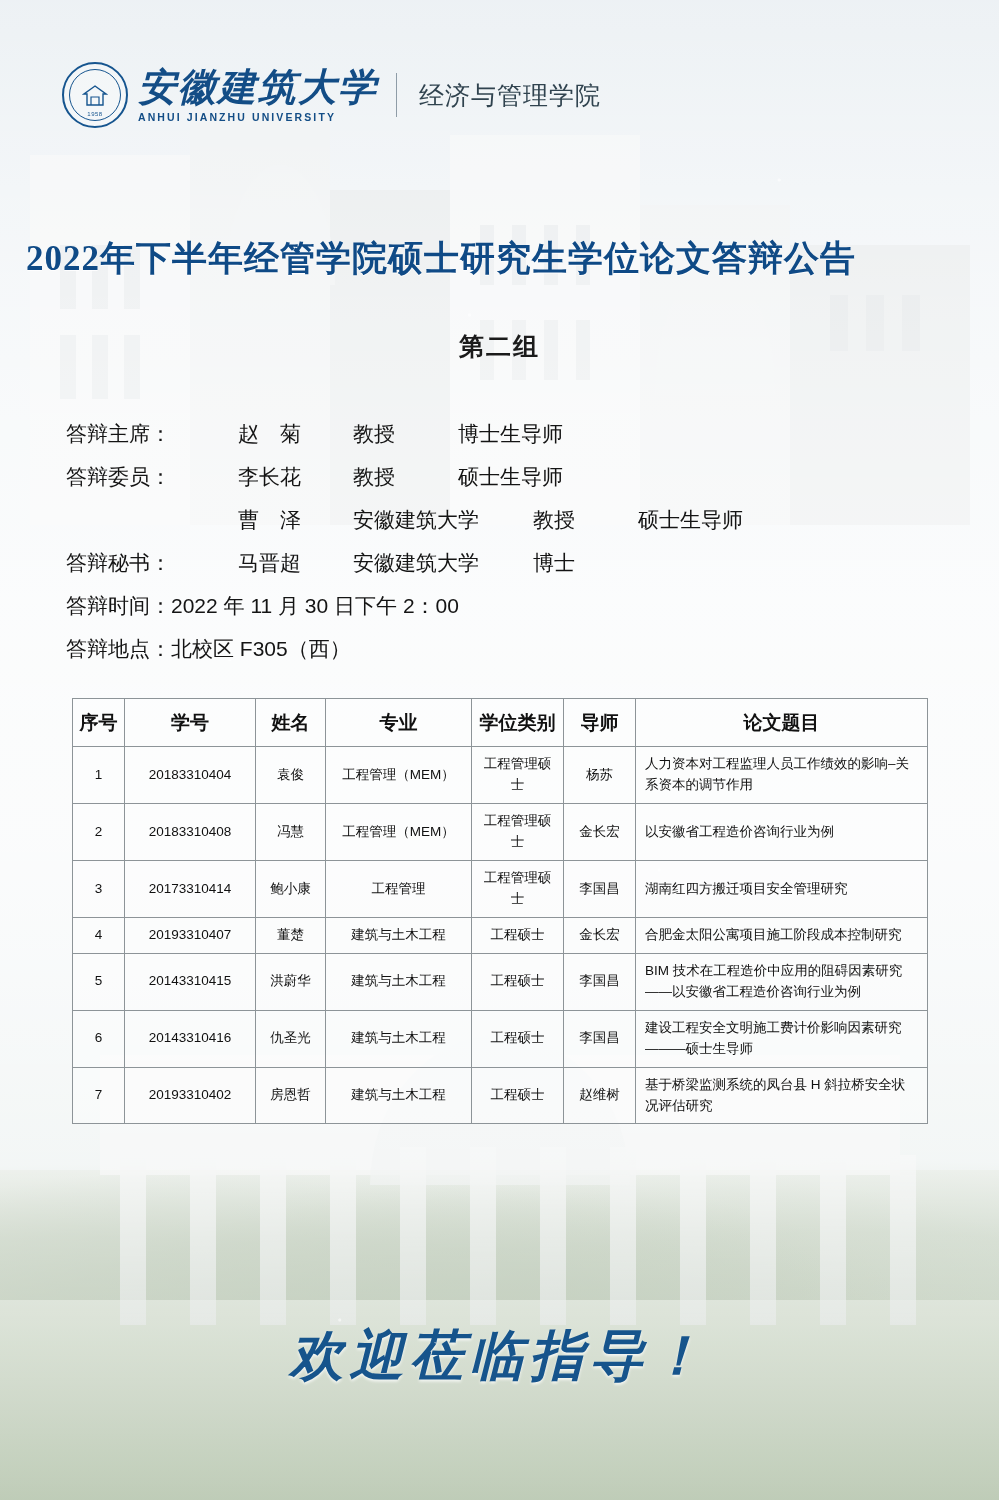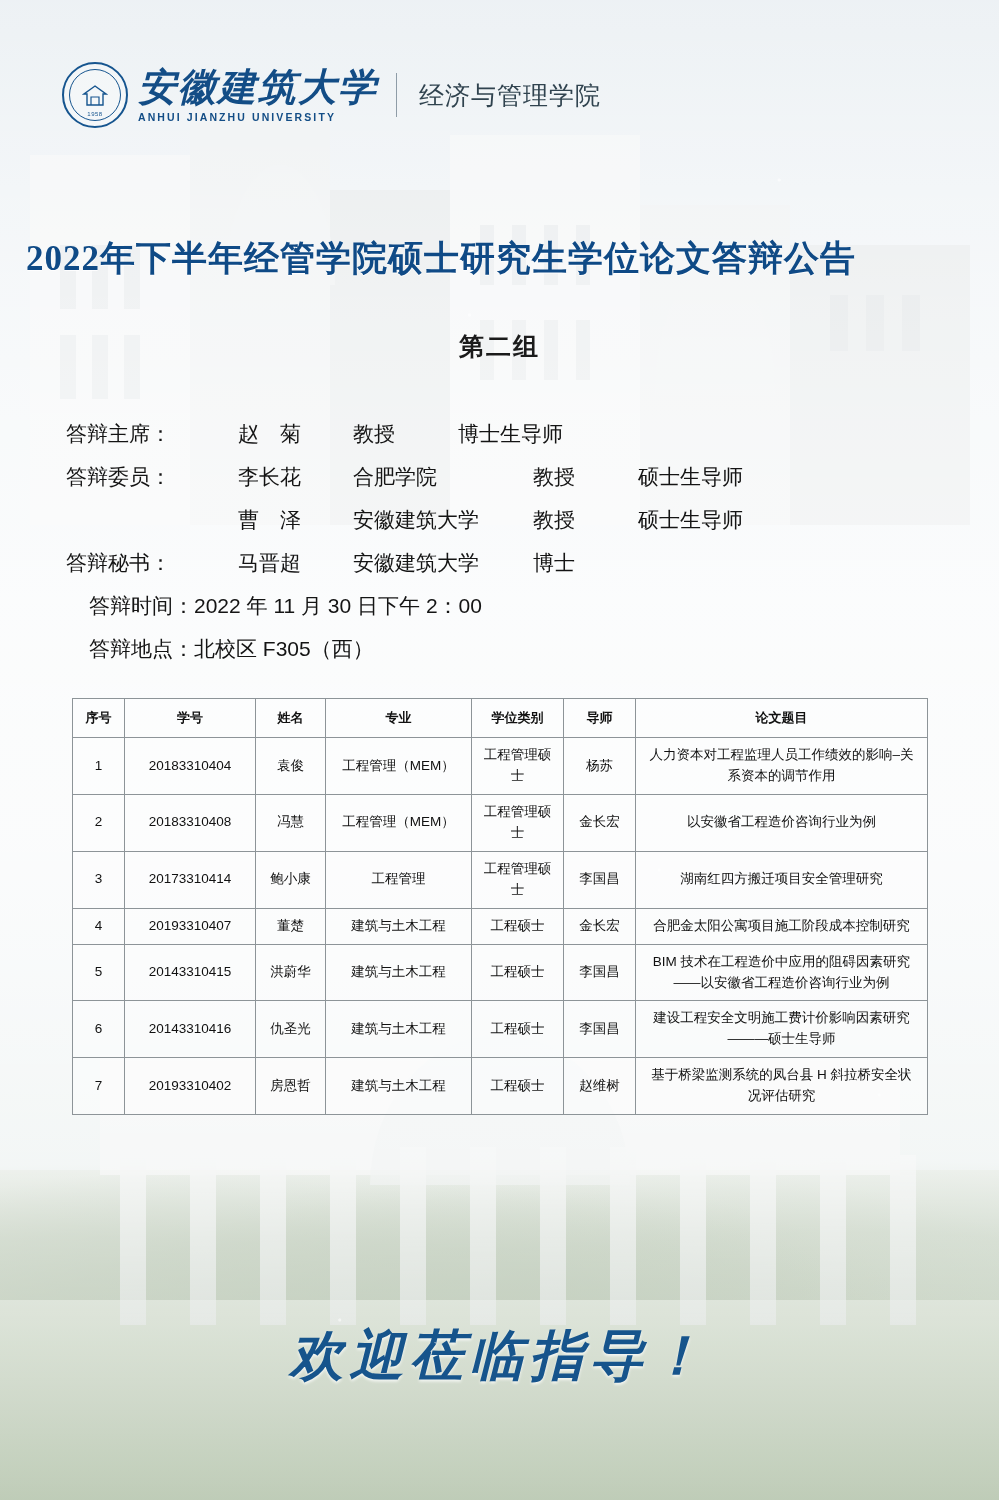--- a/index.html
+++ b/index.html
@@ -171,21 +171,21 @@
     color: #141414;
     font-size: 21px;
     line-height: 43px;
   }
   .info-row { display: flex; white-space: nowrap; }
   .c-label { width: 124px; flex: 0 0 124px; }
   .c-name  { width: 115px; flex: 0 0 115px; margin-left: 48px; }
   .c-org   { width: 180px; flex: 0 0 180px; }
   .c-title { width: 105px; flex: 0 0 105px; }
   .c-role  { flex: 0 0 auto; }
-  .info-free { white-space: nowrap; margin-left: 23px; }
+  .info-free { white-space: nowrap; }
 
   
   .table-wrap {
     position: absolute;
     left: 72px; top: 698px;
     width: 856px;
   }
   table {
     border-collapse: collapse;
     width: 100%;
@@ -193,22 +193,22 @@
   }
   th, td {
     border: 1px solid #8d9498;
     padding: 7px 6px;
     font-size: 13.5px;
     color: #111;
     text-align: center;
     vertical-align: middle;
     line-height: 1.55;
   }
-  th { font-weight: 700; font-size: 13px; padding: 9px 6px; }
-  td.topic { text-align: center; padding-left: 9px; padding-right: 9px; }
+  th { font-weight: 700; font-size: 19px; padding: 9px 6px; }
+  td.topic { text-align: left; padding-left: 9px; padding-right: 9px; }
   col.c-no    { width: 52px; }
   col.c-sid   { width: 131px; }
   col.c-nm    { width: 70px; }
   col.c-major { width: 146px; }
   col.c-deg   { width: 92px; }
   col.c-sup   { width: 72px; }
   col.c-topic { width: auto; }
 
   .welcome {
     position: absolute;
@@ -312,21 +312,20 @@
     <div class="info">
       <div class="info-row">
         <span class="c-label">答辩主席：</span>
         <span class="c-name">赵　菊</span>
         <span class="c-title">教授</span>
         <span class="c-role">博士生导师</span>
       </div>
       <div class="info-row">
         <span class="c-label">答辩委员：</span>
         <span class="c-name">李长花</span>
-        <span class="c-org">合肥学院</span>
         <span class="c-title">教授</span>
         <span class="c-role">硕士生导师</span>
       </div>
       <div class="info-row">
         <span class="c-label"></span>
         <span class="c-name">曹　泽</span>
         <span class="c-org">安徽建筑大学</span>
         <span class="c-title">教授</span>
         <span class="c-role">硕士生导师</span>
       </div>

